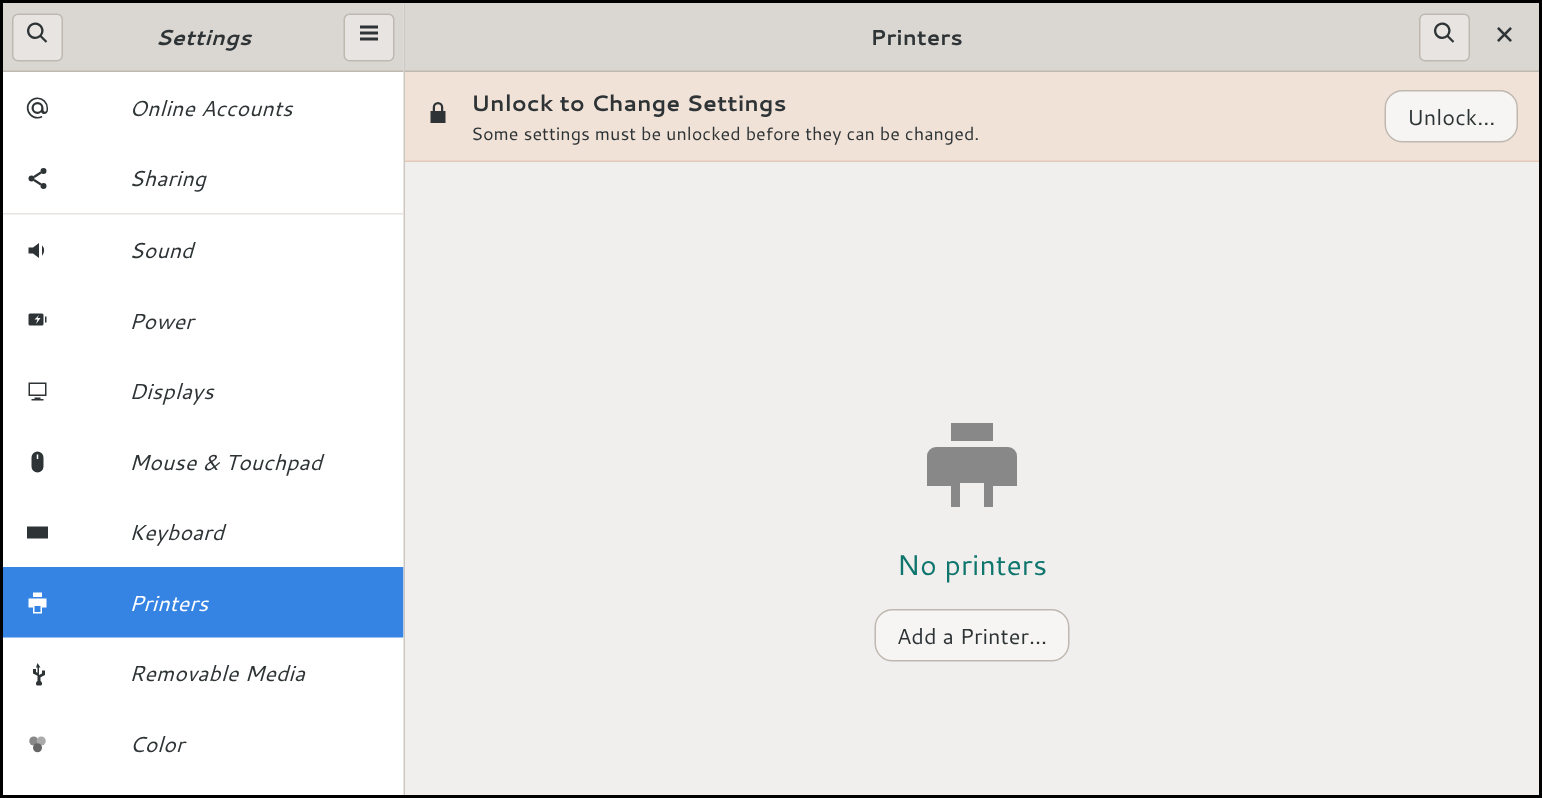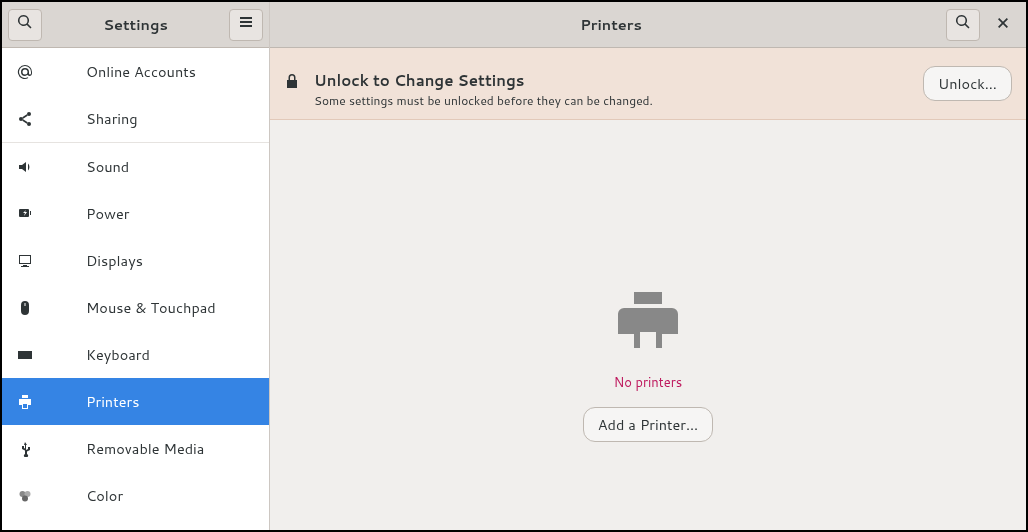--- a/index.html
+++ b/index.html
@@ -16,20 +16,21 @@
 .app {
   display: flex;
   height: 100%;
 }
 .sidebar {
   width: 268px;
   display: flex;
   flex-direction: column;
   border-right: 1px solid #cdc7c2;
   background: #fff;
+  font-style: italic;
 }
 .headerbar {
   height: 46px;
   background: #dad6d2;
   border-bottom: 1px solid #bfb8b1;
   display: flex;
   align-items: center;
   padding: 0 6px;
 }
 .headerbar .title {
@@ -92,21 +93,21 @@
 .infobar {
   background: #f1e2d8;
   border-bottom: 1px solid #e2c9b9;
   padding: 10px 14px;
   display: flex;
   align-items: center;
   gap: 14px;
 }
 .infobar .lockicon svg { width:16px; height:16px; fill:#2e3436; }
 .infobar .msg { flex: 1; }
-.infobar .msg .line1 { font-weight:700; font-size:15px;margin-top:12px; }
+.infobar .msg .line1 { font-weight:700; font-size:15px; }
 .infobar .msg .line2 { color:#2e3436; font-size:12px; margin-top:1px; }
 .btn {
   border: 1px solid #bfb8b1;
   border-radius: 12px;
   background: #f6f5f4;
   padding: 6px 14px;
   cursor: pointer;
   font: inherit;
   color: #2e3436;
 }
@@ -114,22 +115,22 @@
   flex: 1;
   display: flex;
   flex-direction: column;
   align-items: center;
   justify-content: center;
   gap: 16px;
   padding-top: 80px;
 }
 .empty-icon svg { width:72px; height:64px; fill:#888; }
 .empty-text {
-  color: #be185d;
-  font-size: 13px;
+  color: #0f766e;
+  font-size: 19px;
 }
 </style>
 </head>
 <body>
 
 <div class="app">
   <div class="sidebar">
     <div class="headerbar">
       <div class="iconbtn">
         <span>

